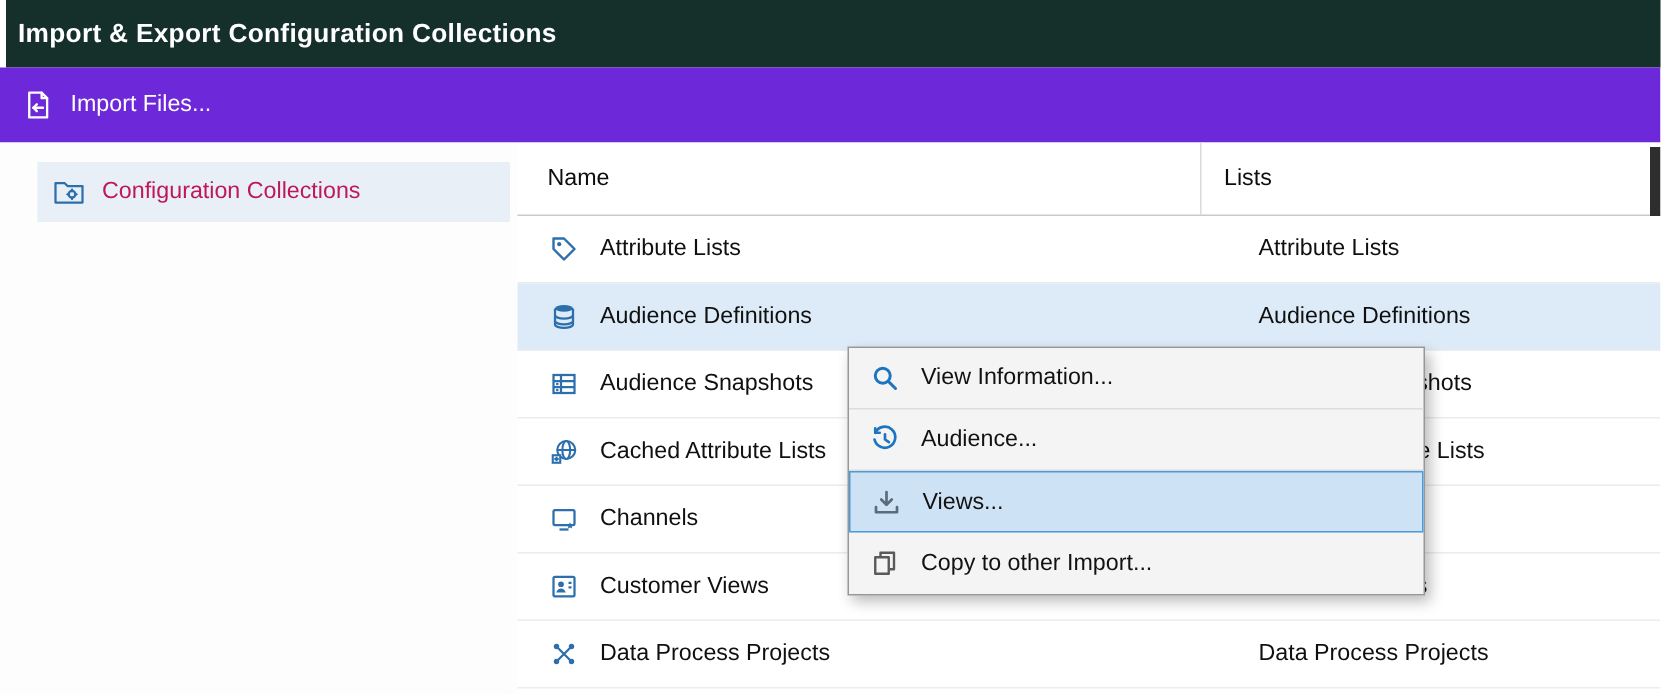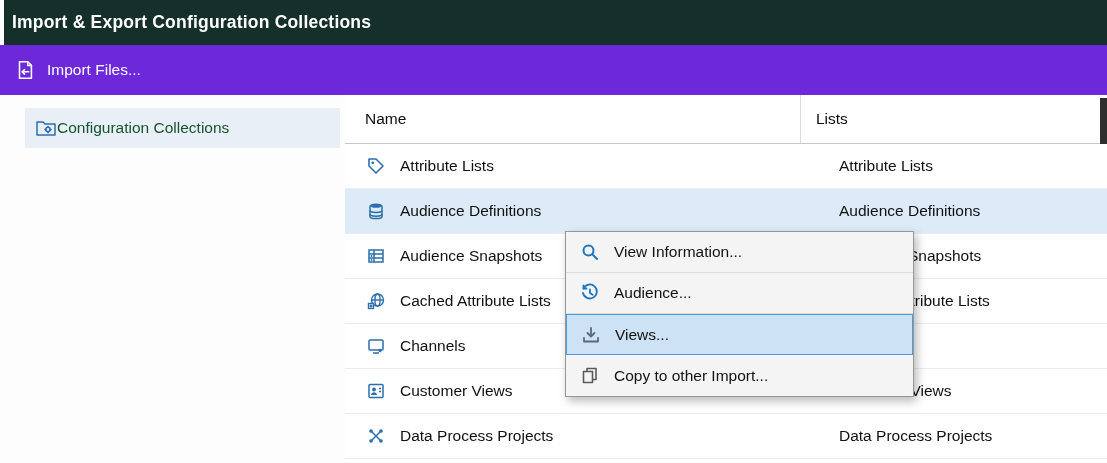--- a/index.html
+++ b/index.html
@@ -34,23 +34,23 @@
   }
 
   
   .sidebar {
     position:absolute; left:0; top:95px; width:345px; bottom:0;
     background:#fdfdfd;
   }
   .sidebar-item {
     margin:13px 5px 0 25px; height:40px;
     background:#e9eff6;
-    display:flex; align-items:center; gap:0;
+    display:flex; align-items:center; gap:11px;
     padding:0 10px;
-    font-size:15.5px; color:#14532d; cursor:pointer;
+    font-size:15.5px; color:#be185d; cursor:pointer;
   }
 
   
   .table {
     position:absolute; left:345px; top:95px; right:0; bottom:0;
     background:#ffffff;
   }
   .thead {
     height:49px; display:flex; align-items:stretch;
     border-bottom:1px solid #c9c9c9;
@@ -68,21 +68,21 @@
   .cell-type { flex:1; padding-left:15px; }
   .icon { display:inline-flex; width:22px; justify-content:center; }
 
   .scroll-thumb {
     position:absolute; right:0; top:3px; width:7px; height:46px;
     background:#2e2e2e; cursor:pointer;
   }
 
   
   .context-menu {
-    position:absolute; left:565px; top:231px; width:349px;
+    position:absolute; left:565px; top:231px; width:385px;
     background:#f4f4f4;
     border:1px solid #979797;
     box-shadow:3px 4px 9px rgba(0,0,0,.28);
     z-index:10;
   }
   .menu-item {
     height:41px; display:flex; align-items:center;
     border-bottom:1px solid #dcdcdc;
     font-size:15.5px; color:#121212; cursor:pointer;
   }

